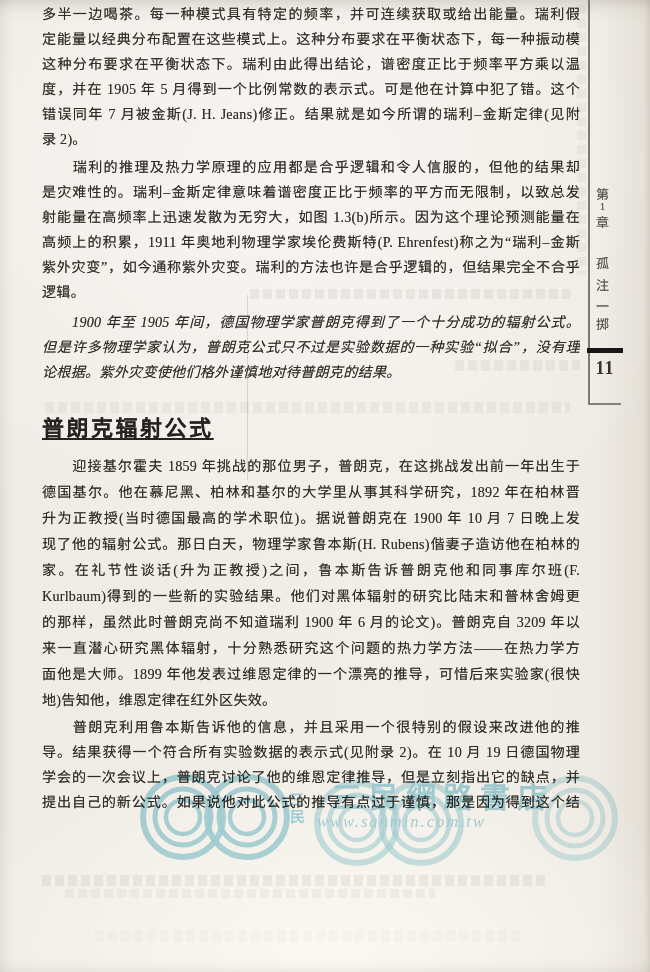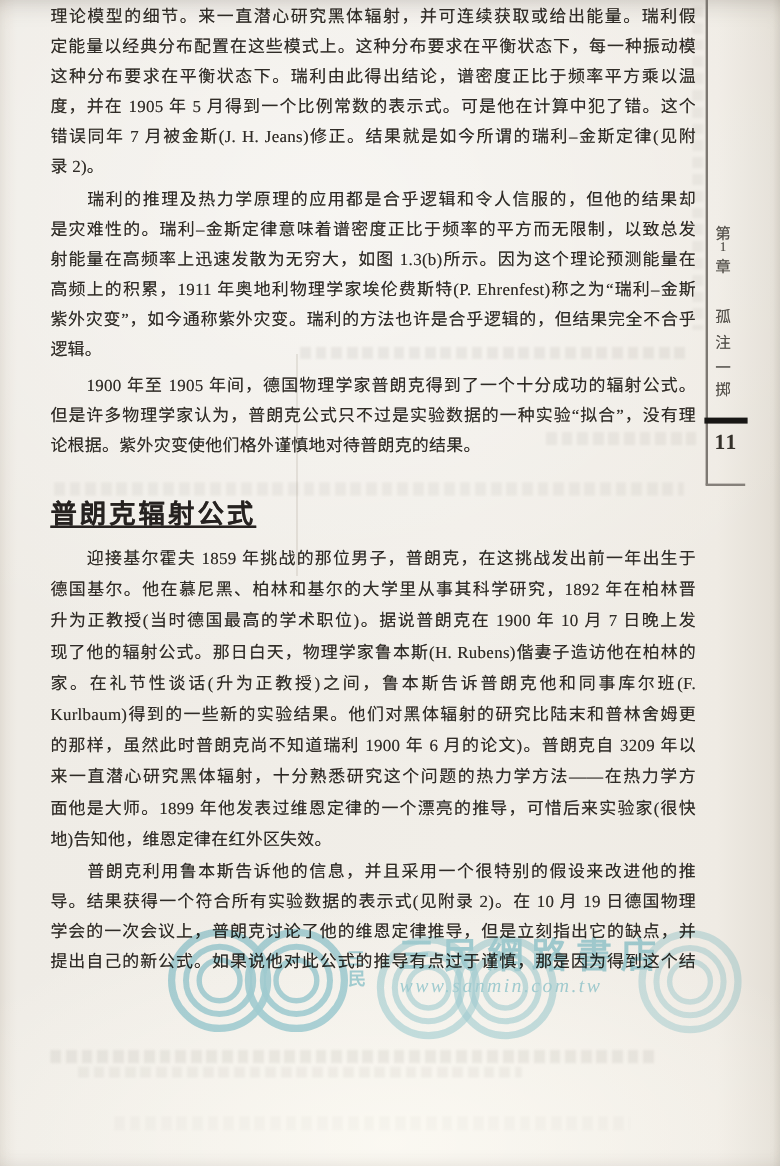--- a/index.html
+++ b/index.html
@@ -48,21 +48,21 @@
   
   .watermark{ position:absolute; left:0; top:0; width:650px; height:972px;
     mix-blend-mode:multiply; opacity:.42; pointer-events:none; color:#2e9fb8;}
   .watermark svg{ position:absolute; left:0; top:0; }
   .wm-title{
     position:absolute; left:332px; top:783px; font-size:30px; font-weight:700;
     letter-spacing:7px; line-height:30px; white-space:nowrap;
   }
   .wm-url{
     position:absolute; left:317px; top:813px; font-size:16.5px; font-style:italic;
-    letter-spacing:2px; line-height:17px; white-space:nowrap;margin-left:16px;
+    letter-spacing:2px; line-height:17px; white-space:nowrap;
   }
   .wm-logo-char{ position:absolute; font-size:15px; font-weight:700; line-height:16px; }
   
   .bleed{
     position:absolute; filter:blur(.7px); pointer-events:none;
     background:repeating-linear-gradient(90deg, rgba(104,98,88,.5) 0 9px, rgba(104,98,88,0) 9px 13px);
   }
   .bleed.vertical{
     background:repeating-linear-gradient(180deg, rgba(104,98,88,.5) 0 9px, rgba(104,98,88,0) 9px 14px);
   }
@@ -78,36 +78,36 @@
   <div class="bleed" style="left:455px;top:360px;width:125px;height:11px;opacity:.15"></div>
   <div class="bleed" style="left:45px;top:402px;width:525px;height:11px;opacity:.13"></div>
   <div class="bleed" style="left:42px;top:875px;width:505px;height:11px;opacity:.18"></div>
   <div class="bleed" style="left:65px;top:889px;width:370px;height:9px;opacity:.12"></div>
   <div class="bleed" style="left:95px;top:930px;width:430px;height:12px;opacity:.06"></div>
   <div class="bleed vertical" style="left:577px;top:5px;width:9px;height:270px;opacity:.12"></div>
   <div class="crease"></div>
 
   <div class="text-column">
       <div class="para" style="margin-top: 0px; line-height: 25px;">
-        <div class="line">理论模型的细节。来一直潜心研究黑体辐射，并可连续获取或给出能量。瑞利假</div>
+        <div class="line">多半一边喝茶。每一种模式具有特定的频率，并可连续获取或给出能量。瑞利假</div>
         <div class="line">定能量以经典分布配置在这些模式上。这种分布要求在平衡状态下，每一种振动模</div>
         <div class="line">这种分布要求在平衡状态下。瑞利由此得出结论，谱密度正比于频率平方乘以温</div>
         <div class="line">度，并在 1905 年 5 月得到一个比例常数的表示式。可是他在计算中犯了错。这个</div>
         <div class="line">错误同年 7 月被金斯(J. H. Jeans)修正。结果就是如今所谓的瑞利–金斯定律(见附</div>
         <div class="line short">录 2)。</div>
       </div>
       <div class="para" style="margin-top: 3px; line-height: 25px;">
         <div class="line">　　瑞利的推理及热力学原理的应用都是合乎逻辑和令人信服的，但他的结果却</div>
         <div class="line">是灾难性的。瑞利–金斯定律意味着谱密度正比于频率的平方而无限制，以致总发</div>
         <div class="line">射能量在高频率上迅速发散为无穷大，如图 1.3(b)所示。因为这个理论预测能量在</div>
         <div class="line">高频上的积累，1911 年奥地利物理学家埃伦费斯特(P. Ehrenfest)称之为“瑞利–金斯</div>
         <div class="line">紫外灾变”，如今通称紫外灾变。瑞利的方法也许是合乎逻辑的，但结果完全不合乎</div>
         <div class="line short">逻辑。</div>
       </div>
-      <div class="para" style="margin-top: 5px; line-height: 25px;">
+      <div class="para" style="margin-top: 5px; line-height: 25px; font-style: italic;">
         <div class="line">　　1900 年至 1905 年间，德国物理学家普朗克得到了一个十分成功的辐射公式。</div>
         <div class="line">但是许多物理学家认为，普朗克公式只不过是实验数据的一种实验“拟合”，没有理</div>
         <div class="line short">论根据。紫外灾变使他们格外谨慎地对待普朗克的结果。</div>
       </div>
       <div class="section-heading" style="margin-top: 26px; line-height: 36px; text-decoration: underline;">普朗克辐射公式</div>
       <div class="para" style="margin-top: 6px; line-height: 26px;">
         <div class="line">　　迎接基尔霍夫 1859 年挑战的那位男子，普朗克，在这挑战发出前一年出生于</div>
         <div class="line">德国基尔。他在慕尼黑、柏林和基尔的大学里从事其科学研究，1892 年在柏林晋</div>
         <div class="line">升为正教授(当时德国最高的学术职位)。据说普朗克在 1900 年 10 月 7 日晚上发</div>
         <div class="line">现了他的辐射公式。那日白天，物理学家鲁本斯(H. Rubens)偕妻子造访他在柏林的</div>

